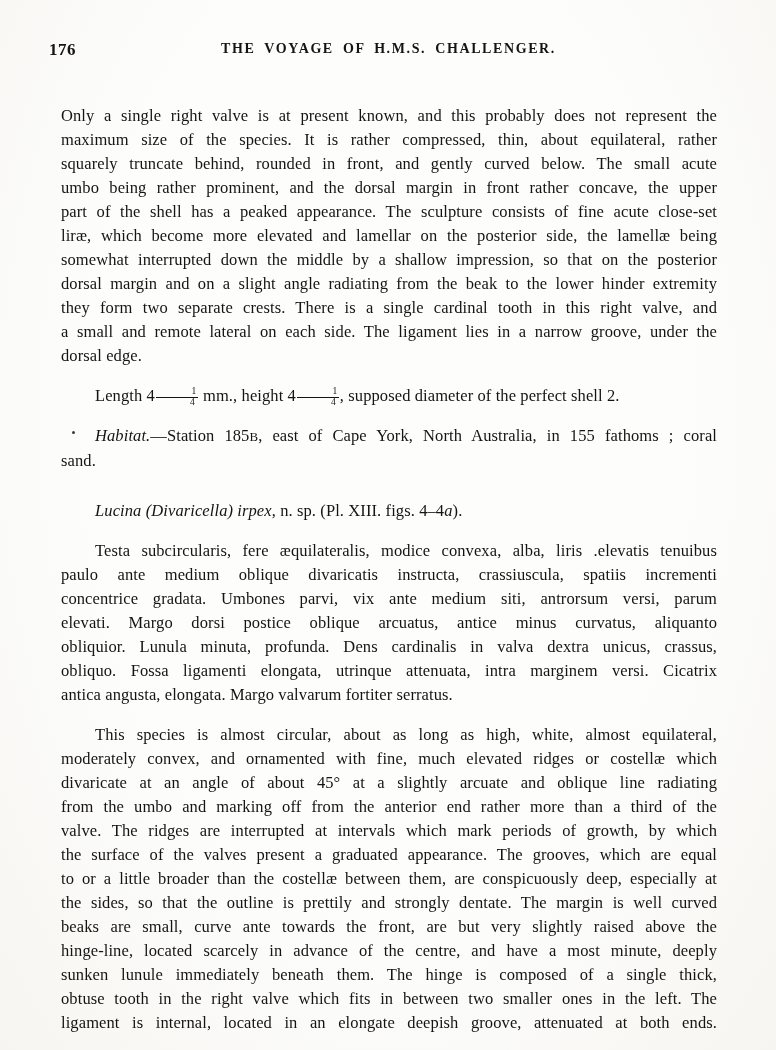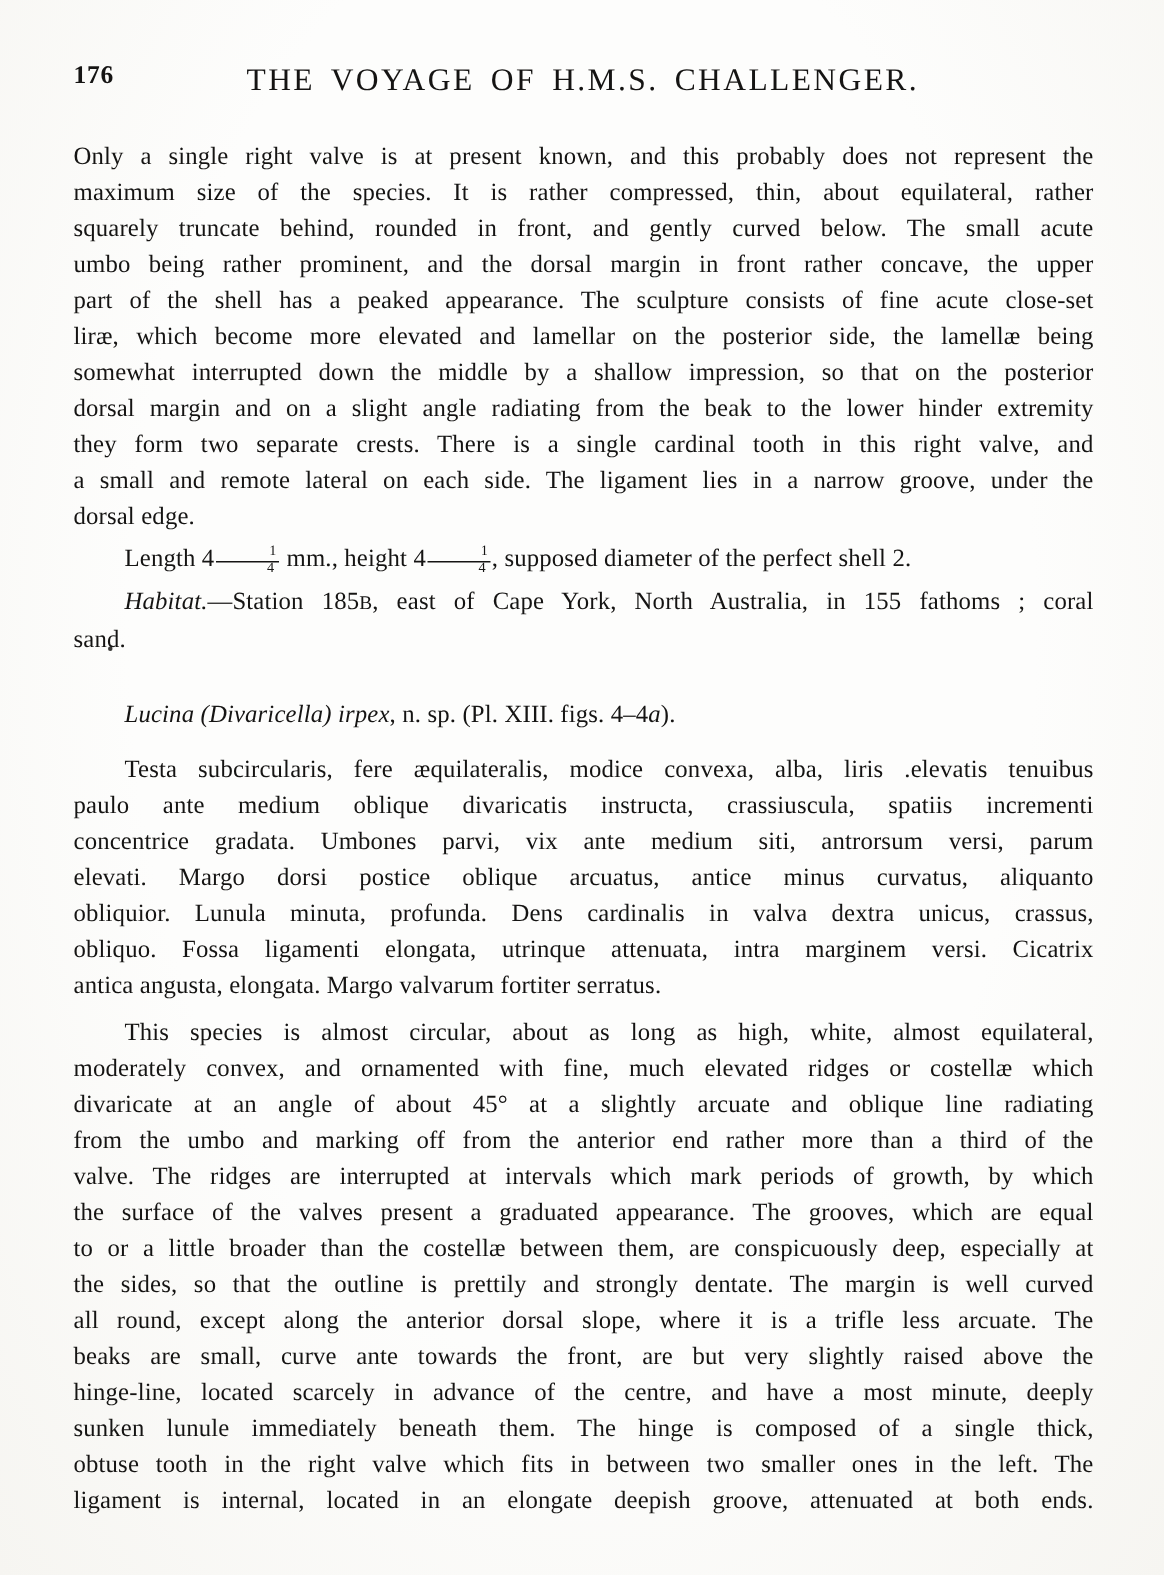--- a/index.html
+++ b/index.html
@@ -12,25 +12,25 @@
     color:#151413;
     overflow:hidden;
   }
   .header { position:absolute; top:40px; left:45px; right:44px; height:22px; }
   .page-number {
     position:absolute; left:4px; top:0;
     font-weight:bold; font-size:17px; letter-spacing:0.5px;
   }
   .running-title {
     position:absolute; left:0; right:0; top:1px;
-    text-align:center; font-weight:normal;
-    font-size:21px; letter-spacing:1.6px; word-spacing:4px;
+    text-align:center; font-weight:bold;
+    font-size:14px; letter-spacing:1.6px; word-spacing:4px;
   }
   .page-body { position:absolute; top:88px; left:45px; width:688px; }
-  .para { margin:4px; }
+  .para { margin:16px; }
   .line {
     font-size:16.5px; line-height:24px;
     text-align:justify; text-align-last:justify;
     letter-spacing:0.1px;
   }
   .line.last { text-align-last:left; }
   .para.justify-last .line.last { text-align-last:justify; }
   .line.indent { text-indent:34px; }
   .para[data-name="heading-species"] { margin-top:26px; font-size:0; }
   .para[data-name="para-latin-diagnosis"] { margin-top:13px; }
@@ -94,21 +94,20 @@
       </div>
       <div class="para justify-last" data-name="para-english-description">
         <div class="line indent" data-name="text-line">This species is almost circular, about as long as high, white, almost equilateral,</div>
         <div class="line" data-name="text-line">moderately convex, and ornamented with fine, much elevated ridges or costellæ which</div>
         <div class="line" data-name="text-line">divaricate at an angle of about 45° at a slightly arcuate and oblique line radiating</div>
         <div class="line" data-name="text-line">from the umbo and marking off from the anterior end rather more than a third of the</div>
         <div class="line" data-name="text-line">valve.  The ridges are interrupted at intervals which mark periods of growth, by which</div>
         <div class="line" data-name="text-line">the surface of the valves present a graduated appearance.  The grooves, which are equal</div>
         <div class="line" data-name="text-line">to or a little broader than the costellæ between them, are conspicuously deep, especially at</div>
         <div class="line" data-name="text-line">the sides, so that the outline is prettily and strongly dentate.  The margin is well curved</div>
-        <div class="line" data-name="text-line">all round, except along the anterior dorsal slope, where it is a trifle less arcuate.  The</div>
         <div class="line" data-name="text-line">beaks are small, curve ante towards the front, are but very slightly raised above the</div>
         <div class="line" data-name="text-line">hinge-line, located scarcely in advance of the centre, and have a most minute, deeply</div>
         <div class="line" data-name="text-line">sunken lunule immediately beneath them.  The hinge is composed of a single thick,</div>
         <div class="line" data-name="text-line">obtuse tooth in the right valve which fits in between two smaller ones in the left.  The</div>
         <div class="line last" data-name="text-line">ligament is internal, located in an elongate deepish groove, attenuated at both ends.</div>
       </div>
     </div>
 </div>
 
 </body></html>

